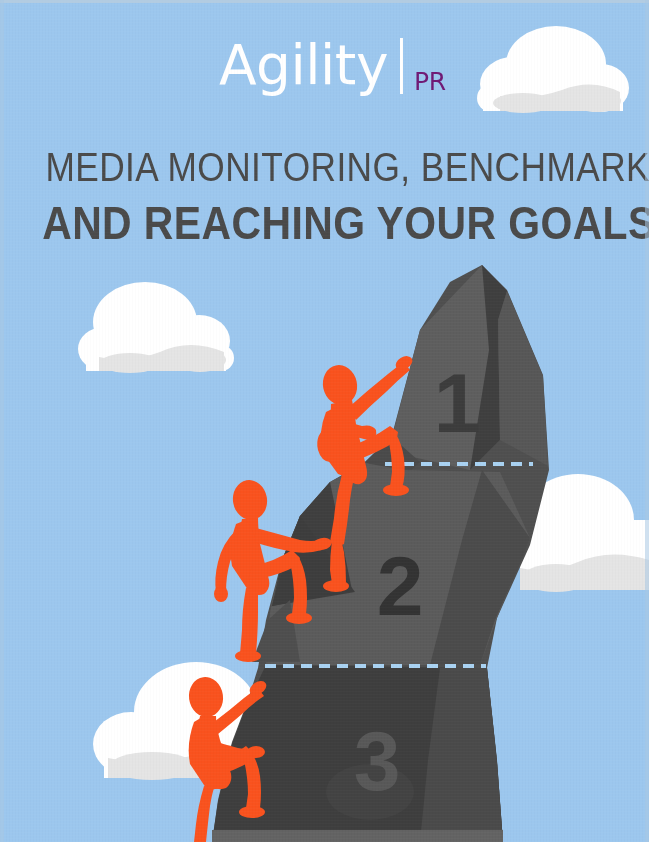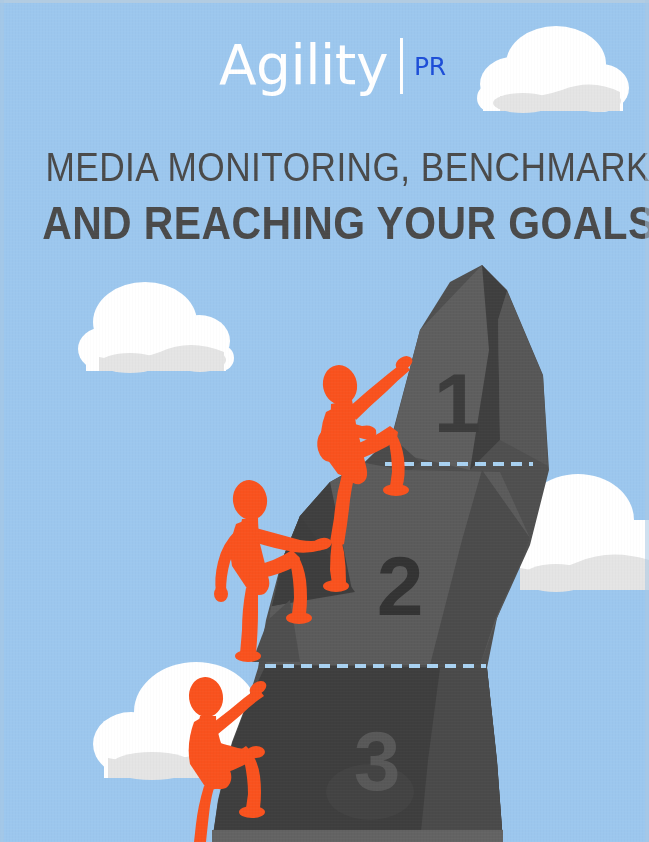--- a/index.html
+++ b/index.html
@@ -60,40 +60,40 @@
     top: 34px;
     width: 649px;
     display: flex;
     justify-content: center;
     align-items: flex-start;
     z-index: 40;
     pointer-events: none;
   }
   .logo-inner {
     display: flex;
-    align-items: center;
+    align-items: flex-end;
     transform: translateX(8px);
   }
   .logo-word {
     color: #ffffff;
     font-family: "DejaVu Sans", sans-serif;
     font-size: 55px;
     line-height: 62px;
     font-weight: 400;
     letter-spacing: -0.5px;
   }
   .logo-divider {
     width: 3px;
     background: #ffffff;
     margin: 4px 11px 2px 12px;
     height: 56px;
     align-self: flex-start;
   }
   .logo-sub {
-    color: #1d4ed8;
+    color: #701a75;
     font-family: "DejaVu Sans", sans-serif;
     font-size: 25px;
     line-height: 28px;
     font-weight: 400;
     padding-top: 4px;
     letter-spacing: -0.2px;
   }
 
   
   .title-block {

